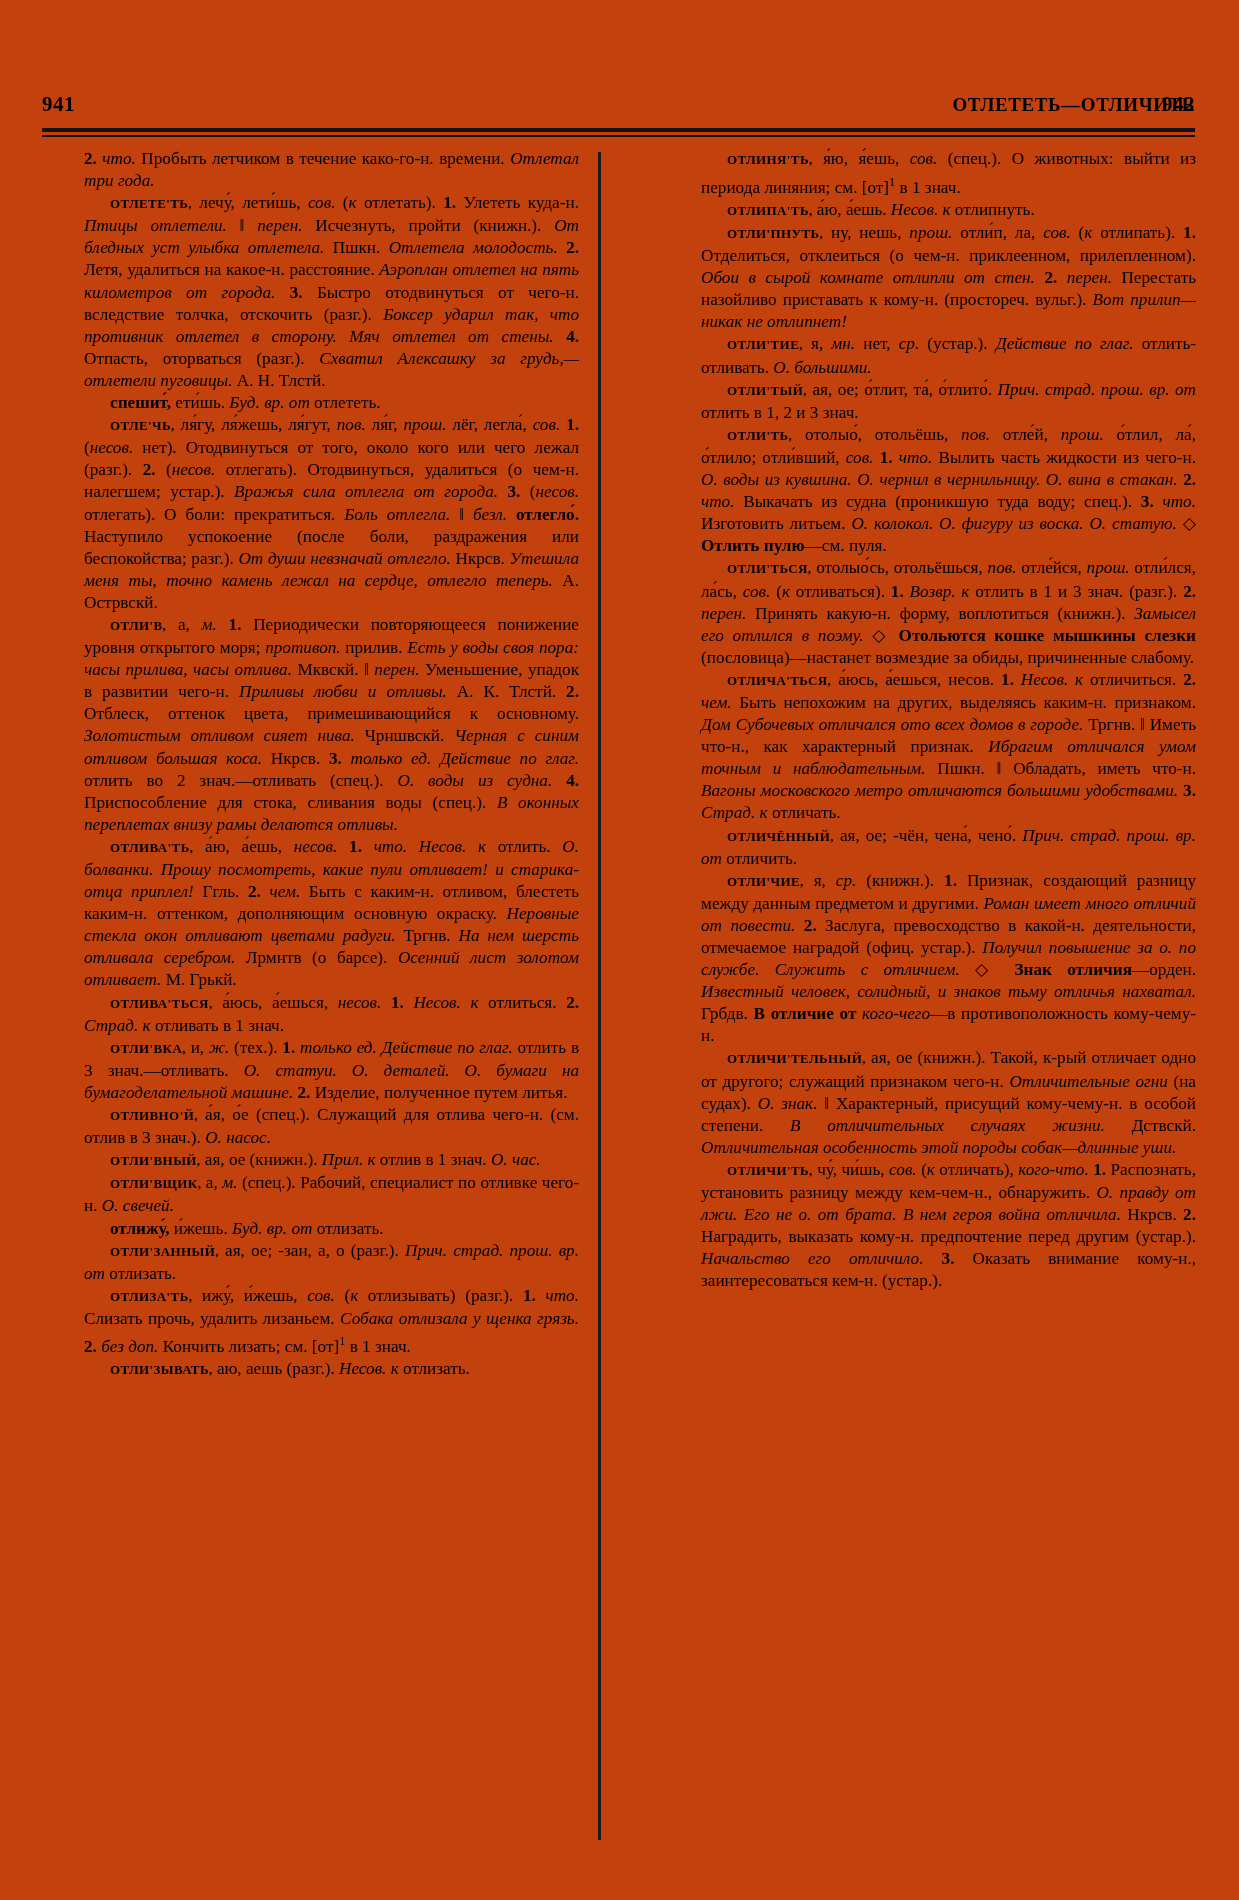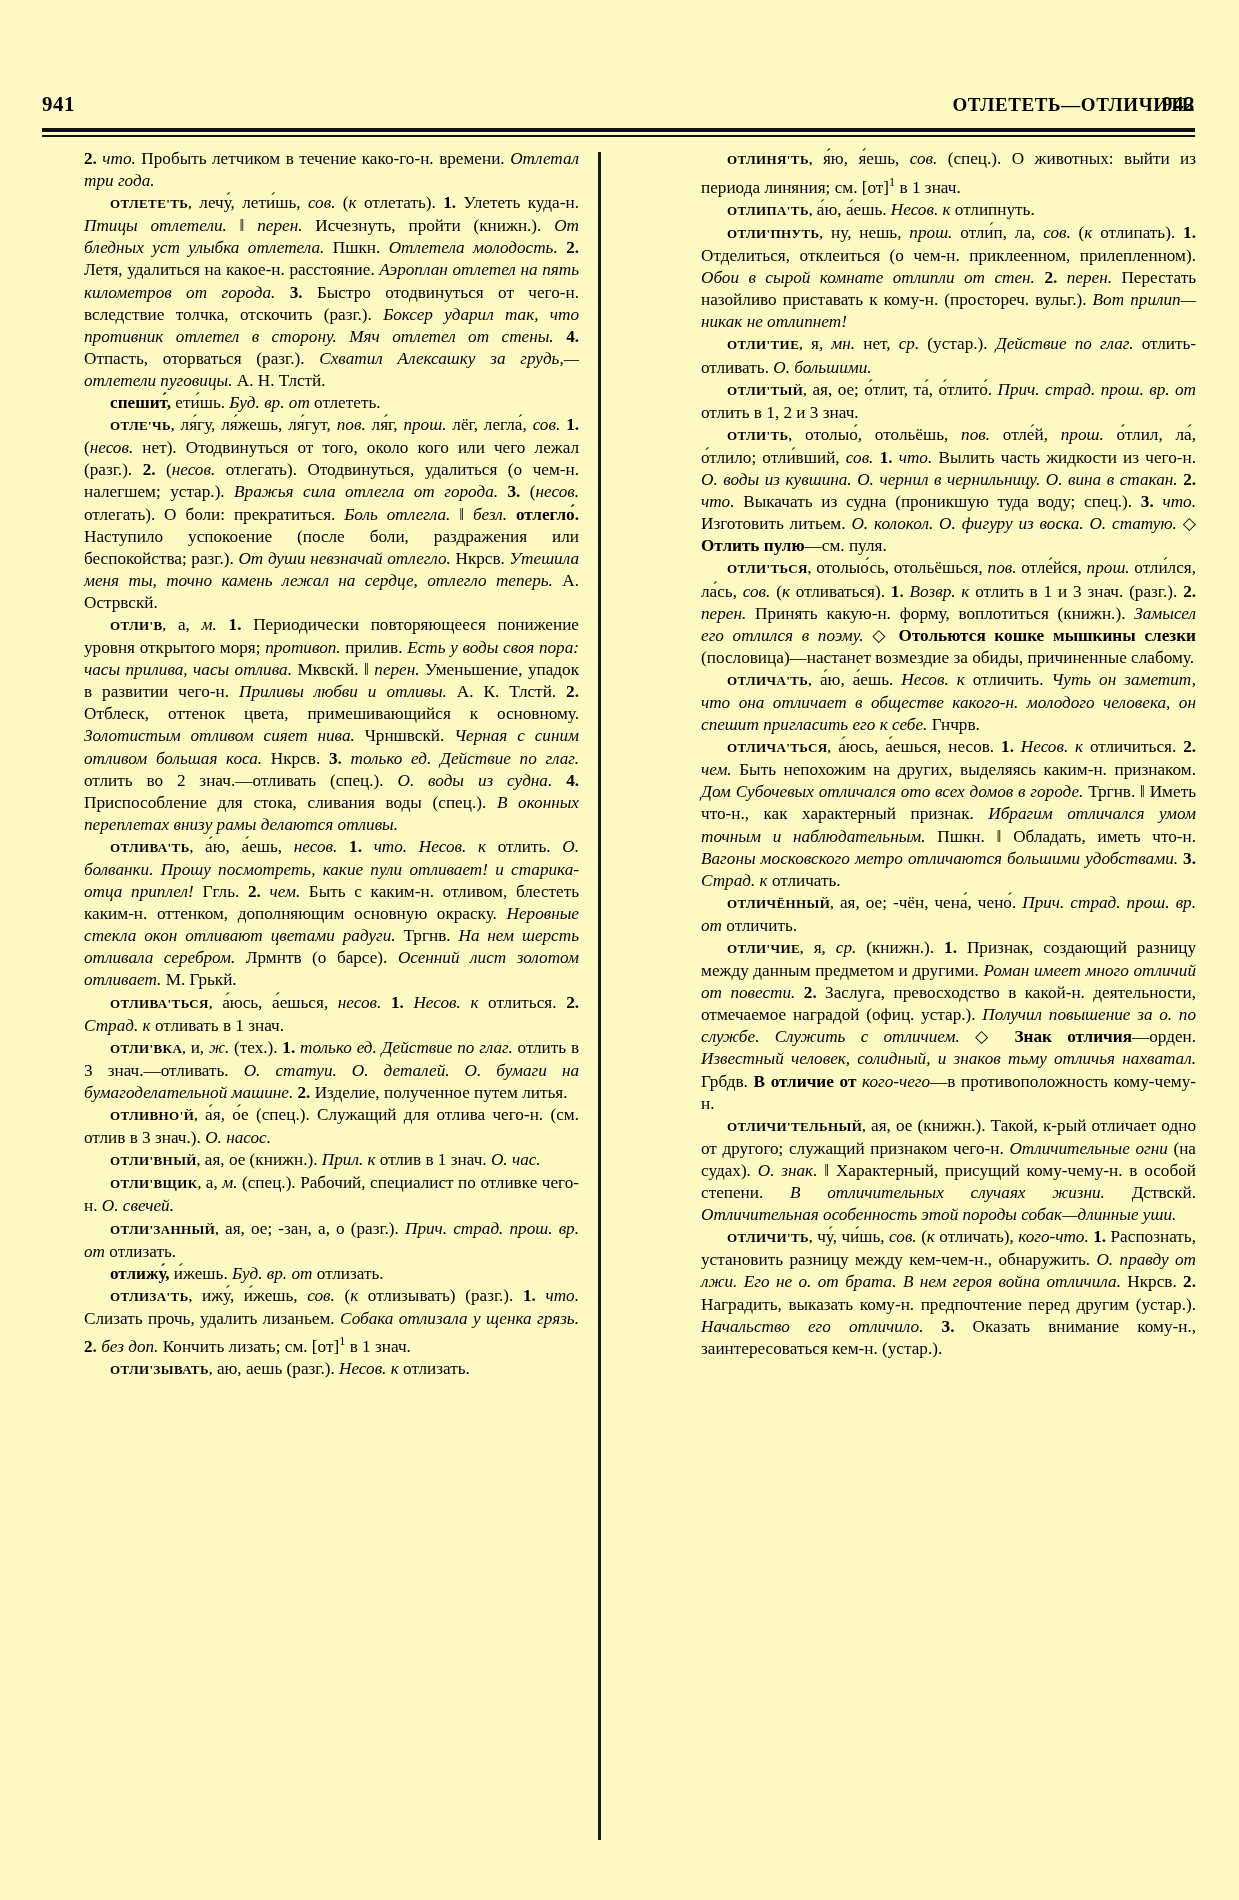--- a/index.html
+++ b/index.html
@@ -14,21 +14,21 @@
     color: #000000;
     position: relative;
     overflow: hidden;
   }
 
   .page {
     position: absolute;
     left: 0; top: 0;
     width: 1239px;
     height: 1900px;
-    background: #fef9c3;
+    background: #c2410c;
   }
 
   
   .header {
     position: absolute;
     left: 42px;
     top: 92px;
     width: 1153px;
     height: 34px;
   }
@@ -135,35 +135,34 @@
         <p class="entry"><span class="hw">ОТЛЕТЕ'ТЬ,</span> лечу́, лети́шь, <span class="gram">сов.</span> (<span class="gram">к</span> отлетать). <span class="num">1.</span> Улететь куда-н. <span class="ex">Птицы отлетели.</span> ‖ <span class="gram">перен.</span> Исчезнуть, пройти (книжн.). <span class="ex">От бледных уст улыбка отлетела.</span> Пшкн. <span class="ex">Отлетела молодость.</span> <span class="num">2.</span> Летя, удалиться на какое-н. расстояние. <span class="ex">Аэроплан отлетел на пять километров от города.</span> <span class="num">3.</span> Быстро отодвинуться от чего-н. вследствие толчка, отскочить (разг.). <span class="ex">Боксер ударил так, что противник отлетел в сторону. Мяч отлетел от стены.</span> <span class="num">4.</span> Отпасть, оторваться (разг.). <span class="ex">Схватил Алексашку за грудь,—отлетели пуговицы.</span> А. Н. Тлстй.</p>
         <p class="entry"><span class="hw-sm">спешит́,</span> ети́шь. <span class="gram">Буд. вр. от</span> отлететь.</p>
         <p class="entry"><span class="hw">ОТЛЕ'ЧЬ,</span> ля́гу, ля́жешь, ля́гут, <span class="gram">пов.</span> ля́г, <span class="gram">прош.</span> лёг, легла́, <span class="gram">сов.</span> <span class="num">1.</span> (<span class="gram">несов.</span> нет). Отодвинуться от того, около кого или чего лежал (разг.). <span class="num">2.</span> (<span class="gram">несов.</span> отлегать). Отодвинуться, удалиться (о чем-н. налегшем; устар.). <span class="ex">Вражья сила отлегла от города.</span> <span class="num">3.</span> (<span class="gram">несов.</span> отлегать). О боли: прекратиться. <span class="ex">Боль отлегла.</span> ‖ <span class="gram">безл.</span> <span class="hw-sm">отлегло́.</span> Наступило успокоение (после боли, раздражения или беспокойства; разг.). <span class="ex">От души невзначай отлегло.</span> Нкрсв. <span class="ex">Утешила меня ты, точно камень лежал на сердце, отлегло теперь.</span> А. Острвскй.</p>
         <p class="entry"><span class="hw">ОТЛИ'В,</span> а, <span class="gram">м.</span> <span class="num">1.</span> Периодически повторяющееся понижение уровня открытого моря; <span class="gram">противоп.</span> прилив. <span class="ex">Есть у воды своя пора: часы прилива, часы отлива.</span> Мквскй. ‖ <span class="gram">перен.</span> Уменьшение, упадок в развитии чего-н. <span class="ex">Приливы любви и отливы.</span> А. К. Тлстй. <span class="num">2.</span> Отблеск, оттенок цвета, примешивающийся к основному. <span class="ex">Золотистым отливом сияет нива.</span> Чрншвскй. <span class="ex">Черная с синим отливом большая коса.</span> Нкрсв. <span class="num">3.</span> <span class="gram">только ед. Действие по глаг.</span> отлить во 2 знач.—отливать (спец.). <span class="ex">О. воды из судна.</span> <span class="num">4.</span> Приспособление для стока, сливания воды (спец.). <span class="ex">В оконных переплетах внизу рамы делаются отливы.</span></p>
         <p class="entry"><span class="hw">ОТЛИВА'ТЬ,</span> а́ю, а́ешь, <span class="gram">несов.</span> <span class="num">1.</span> <span class="gram">что. Несов. к</span> отлить. <span class="ex">О. болванки. Прошу посмотреть, какие пули отливает! и старика-отца приплел!</span> Ггль. <span class="num">2.</span> <span class="gram">чем.</span> Быть с каким-н. отливом, блестеть каким-н. оттенком, дополняющим основную окраску. <span class="ex">Неровные стекла окон отливают цветами радуги.</span> Тргнв. <span class="ex">На нем шерсть отливала серебром.</span> Лрмнтв (о барсе). <span class="ex">Осенний лист золотом отливает.</span> М. Грькй.</p>
         <p class="entry"><span class="hw">ОТЛИВА'ТЬСЯ,</span> а́юсь, а́ешься, <span class="gram">несов.</span> <span class="num">1.</span> <span class="gram">Несов. к</span> отлиться. <span class="num">2.</span> <span class="gram">Страд. к</span> отливать в 1 знач.</p>
         <p class="entry"><span class="hw">ОТЛИ'ВКА,</span> и, <span class="gram">ж.</span> (тех.). <span class="num">1.</span> <span class="gram">только ед. Действие по глаг.</span> отлить в 3 знач.—отливать. <span class="ex">О. статуи. О. деталей. О. бумаги на бумагоделательной машине.</span> <span class="num">2.</span> Изделие, полученное путем литья.</p>
         <p class="entry"><span class="hw">ОТЛИВНО'Й,</span> а́я, о́е (спец.). Служащий для отлива чего-н. (см. отлив в 3 знач.). <span class="ex">О. насос.</span></p>
         <p class="entry"><span class="hw">ОТЛИ'ВНЫЙ,</span> ая, ое (книжн.). <span class="gram">Прил. к</span> отлив в 1 знач. <span class="ex">О. час.</span></p>
         <p class="entry"><span class="hw">ОТЛИ'ВЩИК,</span> а, <span class="gram">м.</span> (спец.). Рабочий, специалист по отливке чего-н. <span class="ex">О. свечей.</span></p>
+        <p class="entry"><span class="hw-sm">отлижу́,</span> и́жешь. <span class="gram">Буд. вр. от</span> отлизать.</p>
         <p class="entry"><span class="hw">ОТЛИ'ЗАННЫЙ,</span> ая, ое; -зан, а, о (разг.). <span class="gram">Прич. страд. прош. вр. от</span> отлизать.</p>
-        <p class="entry"><span class="hw-sm">отлижу́,</span> и́жешь. <span class="gram">Буд. вр. от</span> отлизать.</p>
         <p class="entry"><span class="hw">ОТЛИЗА'ТЬ,</span> ижу́, и́жешь, <span class="gram">сов.</span> (<span class="gram">к</span> отлизывать) (разг.). <span class="num">1.</span> <span class="gram">что.</span> Слизать прочь, удалить лизаньем. <span class="ex">Собака отлизала у щенка грязь.</span> <span class="num">2.</span> <span class="gram">без доп.</span> Кончить лизать; см. [от]<span class="sup">1</span> в 1 знач.</p>
         <p class="entry"><span class="hw">ОТЛИ'ЗЫВАТЬ,</span> аю, аешь (разг.). <span class="gram">Несов. к</span> отлизать.</p>
       </div>
     <div class="col-divider"></div>
     <div class="col col-right" id="col-right">
         <p class="entry"><span class="hw">ОТЛИНЯ'ТЬ,</span> я́ю, я́ешь, <span class="gram">сов.</span> (спец.). О животных: выйти из периода линяния; см. [от]<span class="sup">1</span> в 1 знач.</p>
         <p class="entry"><span class="hw">ОТЛИПА'ТЬ,</span> а́ю, а́ешь. <span class="gram">Несов. к</span> отлипнуть.</p>
         <p class="entry"><span class="hw">ОТЛИ'ПНУТЬ,</span> ну, нешь, <span class="gram">прош.</span> отли́п, ла, <span class="gram">сов.</span> (<span class="gram">к</span> отлипать). <span class="num">1.</span> Отделиться, отклеиться (о чем-н. приклеенном, прилепленном). <span class="ex">Обои в сырой комнате отлипли от стен.</span> <span class="num">2.</span> <span class="gram">перен.</span> Перестать назойливо приставать к кому-н. (простореч. вульг.). <span class="ex">Вот прилип—никак не отлипнет!</span></p>
         <p class="entry"><span class="hw">ОТЛИ'ТИЕ,</span> я, <span class="gram">мн.</span> нет, <span class="gram">ср.</span> (устар.). <span class="gram">Действие по глаг.</span> отлить-отливать. <span class="ex">О. большими.</span></p>
         <p class="entry"><span class="hw">ОТЛИ'ТЫЙ,</span> ая, ое; о́тлит, та́, о́тлито́. <span class="gram">Прич. страд. прош. вр. от</span> отлить в 1, 2 и 3 знач.</p>
         <p class="entry"><span class="hw">ОТЛИ'ТЬ,</span> отолыо́, отольёшь, <span class="gram">пов.</span> отле́й, <span class="gram">прош.</span> о́тлил, ла́, о́тлило; отли́вший, <span class="gram">сов.</span> <span class="num">1.</span> <span class="gram">что.</span> Вылить часть жидкости из чего-н. <span class="ex">О. воды из кувшина. О. чернил в чернильницу. О. вина в стакан.</span> <span class="num">2.</span> <span class="gram">что.</span> Выкачать из судна (проникшую туда воду; спец.). <span class="num">3.</span> <span class="gram">что.</span> Изготовить литьем. <span class="ex">О. колокол. О. фигуру из воска. О. статую.</span> ◇ <span class="idiom">Отлить пулю</span>—см. пуля.</p>
         <p class="entry"><span class="hw">ОТЛИ'ТЬСЯ,</span> отолыо́сь, отольёшься, <span class="gram">пов.</span> отле́йся, <span class="gram">прош.</span> отли́лся, ла́сь, <span class="gram">сов.</span> (<span class="gram">к</span> отливаться). <span class="num">1.</span> <span class="gram">Возвр. к</span> отлить в 1 и 3 знач. (разг.). <span class="num">2.</span> <span class="gram">перен.</span> Принять какую-н. форму, воплотиться (книжн.). <span class="ex">Замысел его отлился в поэму.</span> ◇ <span class="idiom">Отольются кошке мышкины слезки</span> (пословица)—настанет возмездие за обиды, причиненные слабому.</p>
-        <p class="entry"><span class="hw">ОТЛИЧА'ТЬ,</span> а́ю, а́ешь. <span class="gram">Несов. к</span> отличить. <span class="ex">Чуть он заметит, что она отличает в обществе какого-н. молодого человека, он спешит пригласить его к себе.</span> Гнчрв.</p>
         <p class="entry"><span class="hw">ОТЛИЧА'ТЬСЯ,</span> а́юсь, а́ешься, несов. <span class="num">1.</span> <span class="gram">Несов. к</span> отличиться. <span class="num">2.</span> <span class="gram">чем.</span> Быть непохожим на других, выделяясь каким-н. признаком. <span class="ex">Дом Субочевых отличался ото всех домов в городе.</span> Тргнв. ‖ Иметь что-н., как характерный признак. <span class="ex">Ибрагим отличался умом точным и наблюдательным.</span> Пшкн. ‖ Обладать, иметь что-н. <span class="ex">Вагоны московского метро отличаются большими удобствами.</span> <span class="num">3.</span> <span class="gram">Страд. к</span> отличать.</p>
         <p class="entry"><span class="hw">ОТЛИЧЁННЫЙ,</span> ая, ое; -чён, чена́, чено́. <span class="gram">Прич. страд. прош. вр. от</span> отличить.</p>
         <p class="entry"><span class="hw">ОТЛИ'ЧИЕ,</span> я, <span class="gram">ср.</span> (книжн.). <span class="num">1.</span> Признак, создающий разницу между данным предметом и другими. <span class="ex">Роман имеет много отличий от повести.</span> <span class="num">2.</span> Заслуга, превосходство в какой-н. деятельности, отмечаемое наградой (офиц. устар.). <span class="ex">Получил повышение за о. по службе. Служить с отличием.</span> ◇ <span class="idiom">Знак отличия</span>—орден. <span class="ex">Известный человек, солидный, и знаков тьму отличья нахватал.</span> Грбдв. <span class="idiom">В отличие от</span> <span class="gram">кого-чего</span>—в противоположность кому-чему-н.</p>
         <p class="entry"><span class="hw">ОТЛИЧИ'ТЕЛЬНЫЙ,</span> ая, ое (книжн.). Такой, к-рый отличает одно от другого; служащий признаком чего-н. <span class="ex">Отличительные огни</span> (на судах). <span class="ex">О. знак.</span> ‖ Характерный, присущий кому-чему-н. в особой степени. <span class="ex">В отличительных случаях жизни.</span> Дствскй. <span class="ex">Отличительная особенность этой породы собак—длинные уши.</span></p>
         <p class="entry"><span class="hw">ОТЛИЧИ'ТЬ,</span> чу́, чи́шь, <span class="gram">сов.</span> (<span class="gram">к</span> отличать), <span class="gram">кого-что.</span> <span class="num">1.</span> Распознать, установить разницу между кем-чем-н., обнаружить. <span class="ex">О. правду от лжи. Его не о. от брата. В нем героя война отличила.</span> Нкрсв. <span class="num">2.</span> Наградить, выказать кому-н. предпочтение перед другим (устар.). <span class="ex">Начальство его отличило.</span> <span class="num">3.</span> Оказать внимание кому-н., заинтересоваться кем-н. (устар.).</p>
       </div>
   </div>
 
 </div>
 

